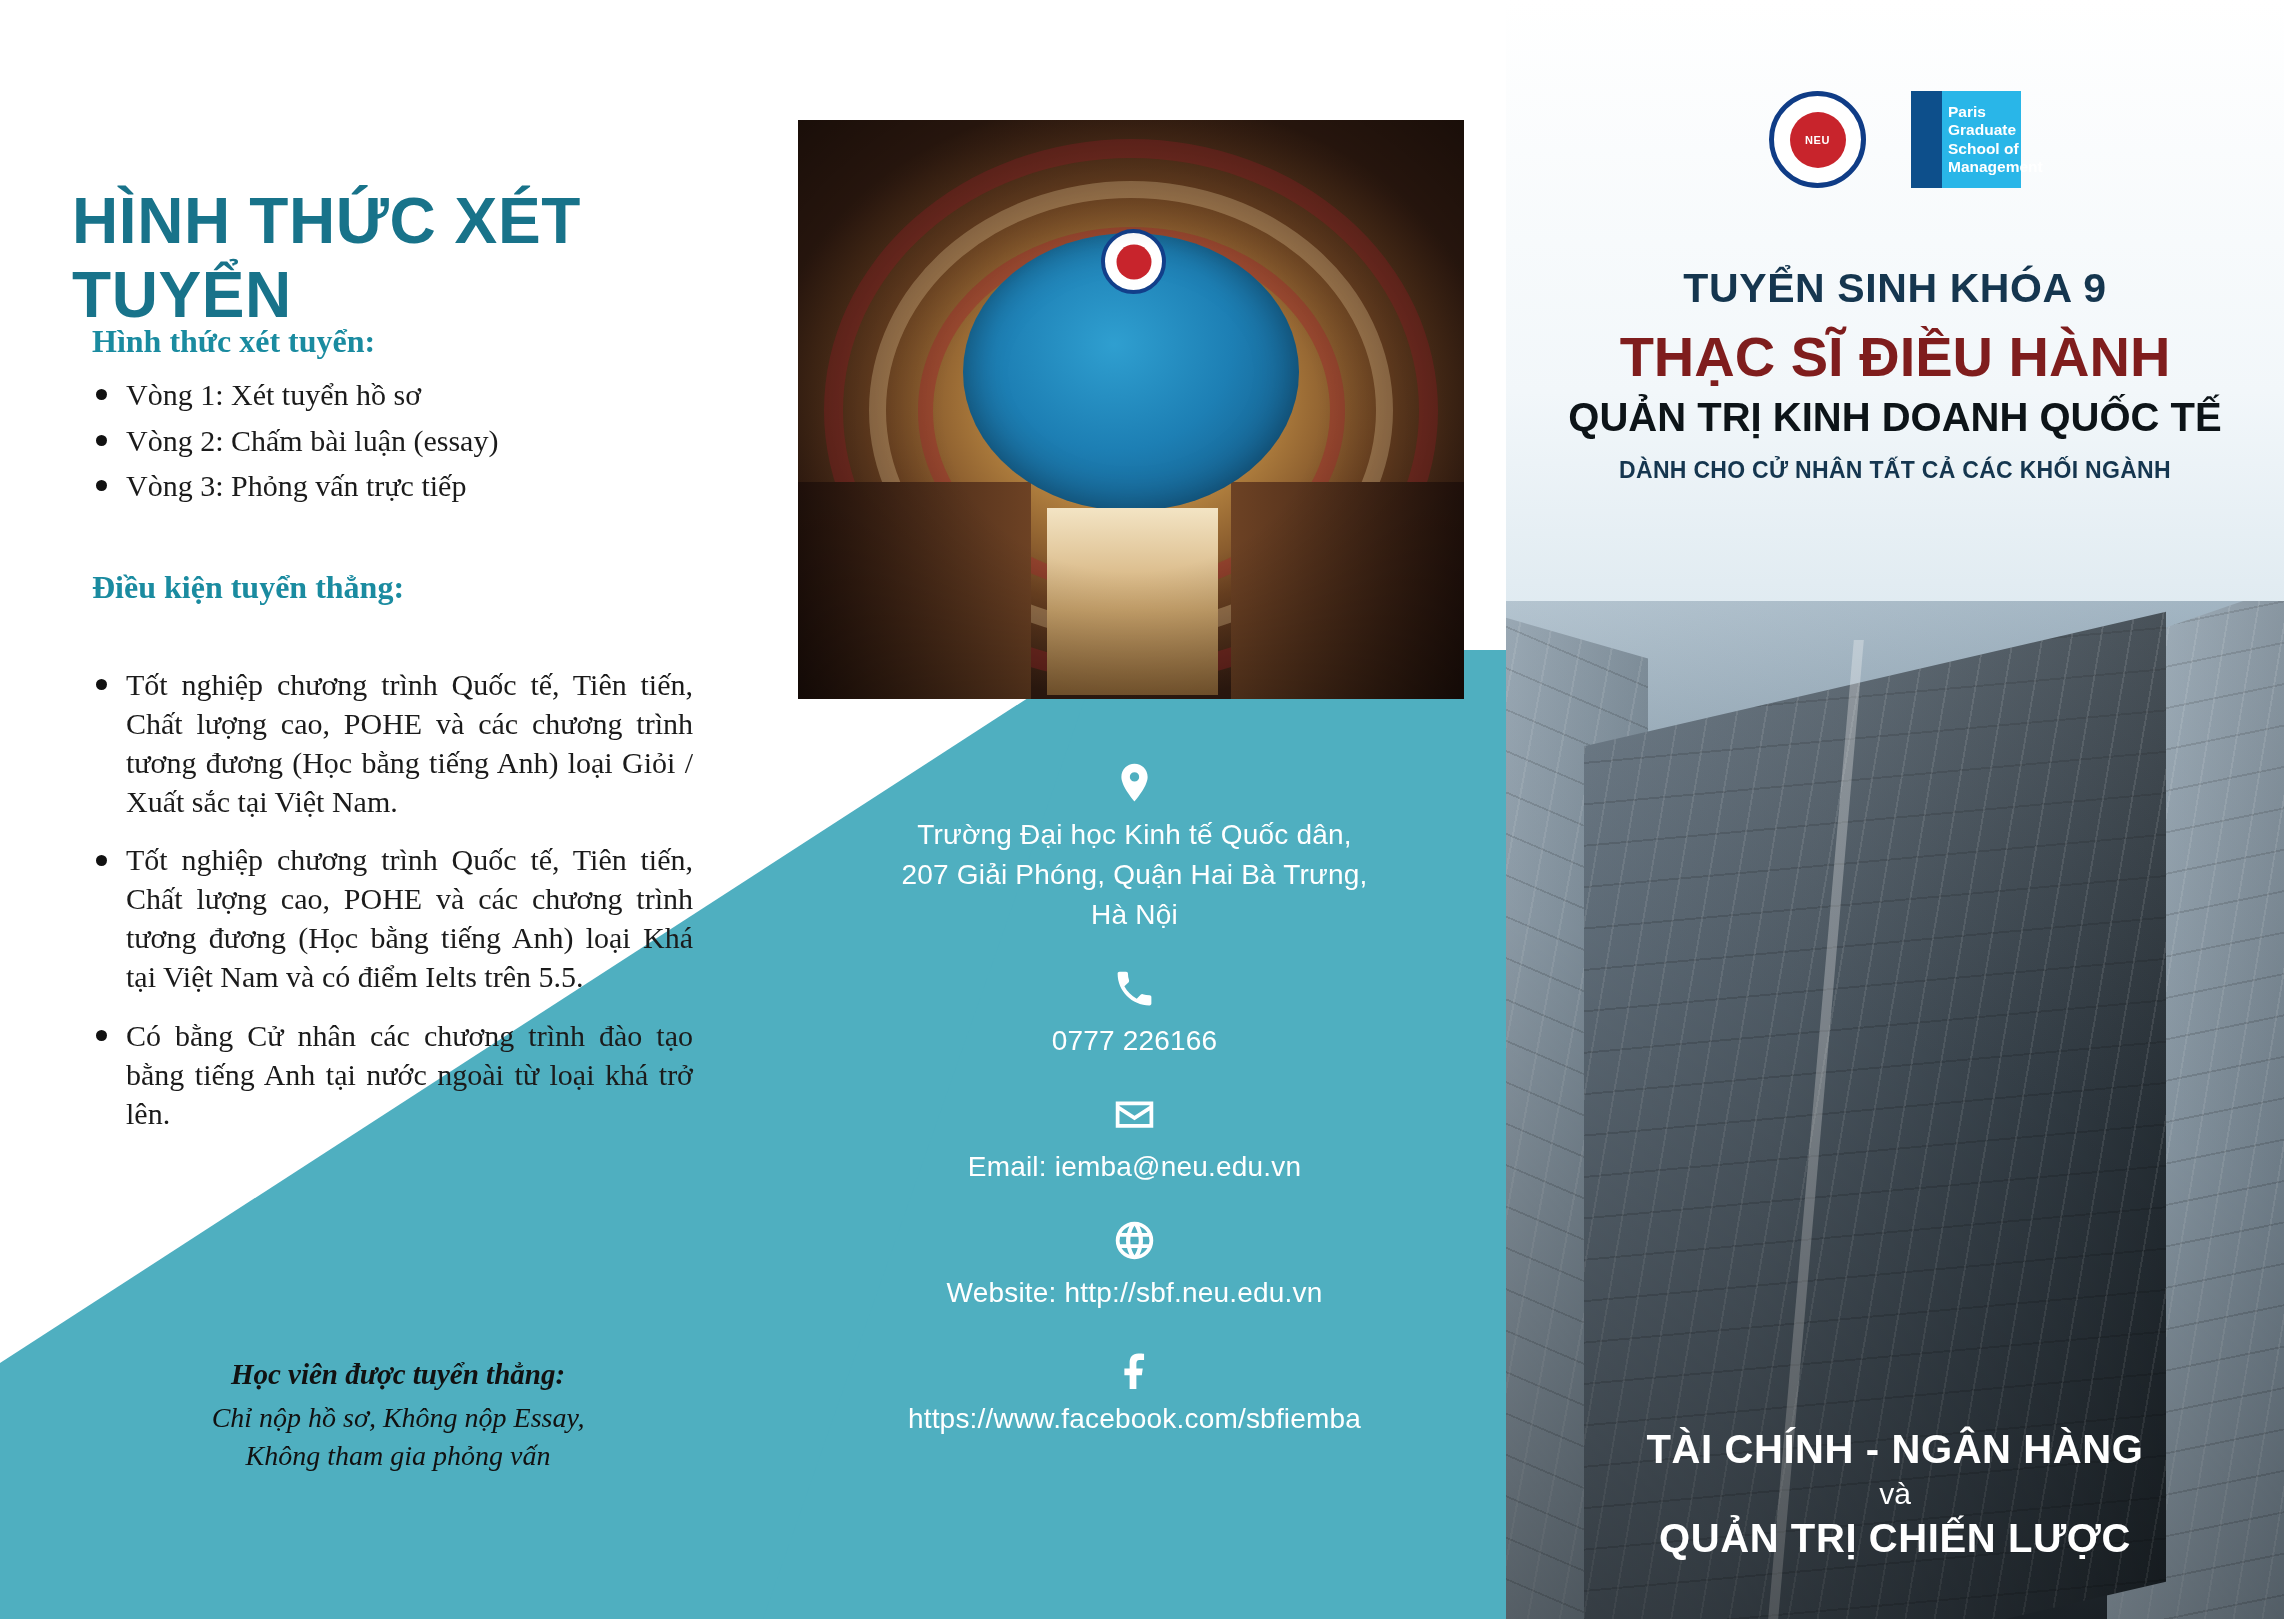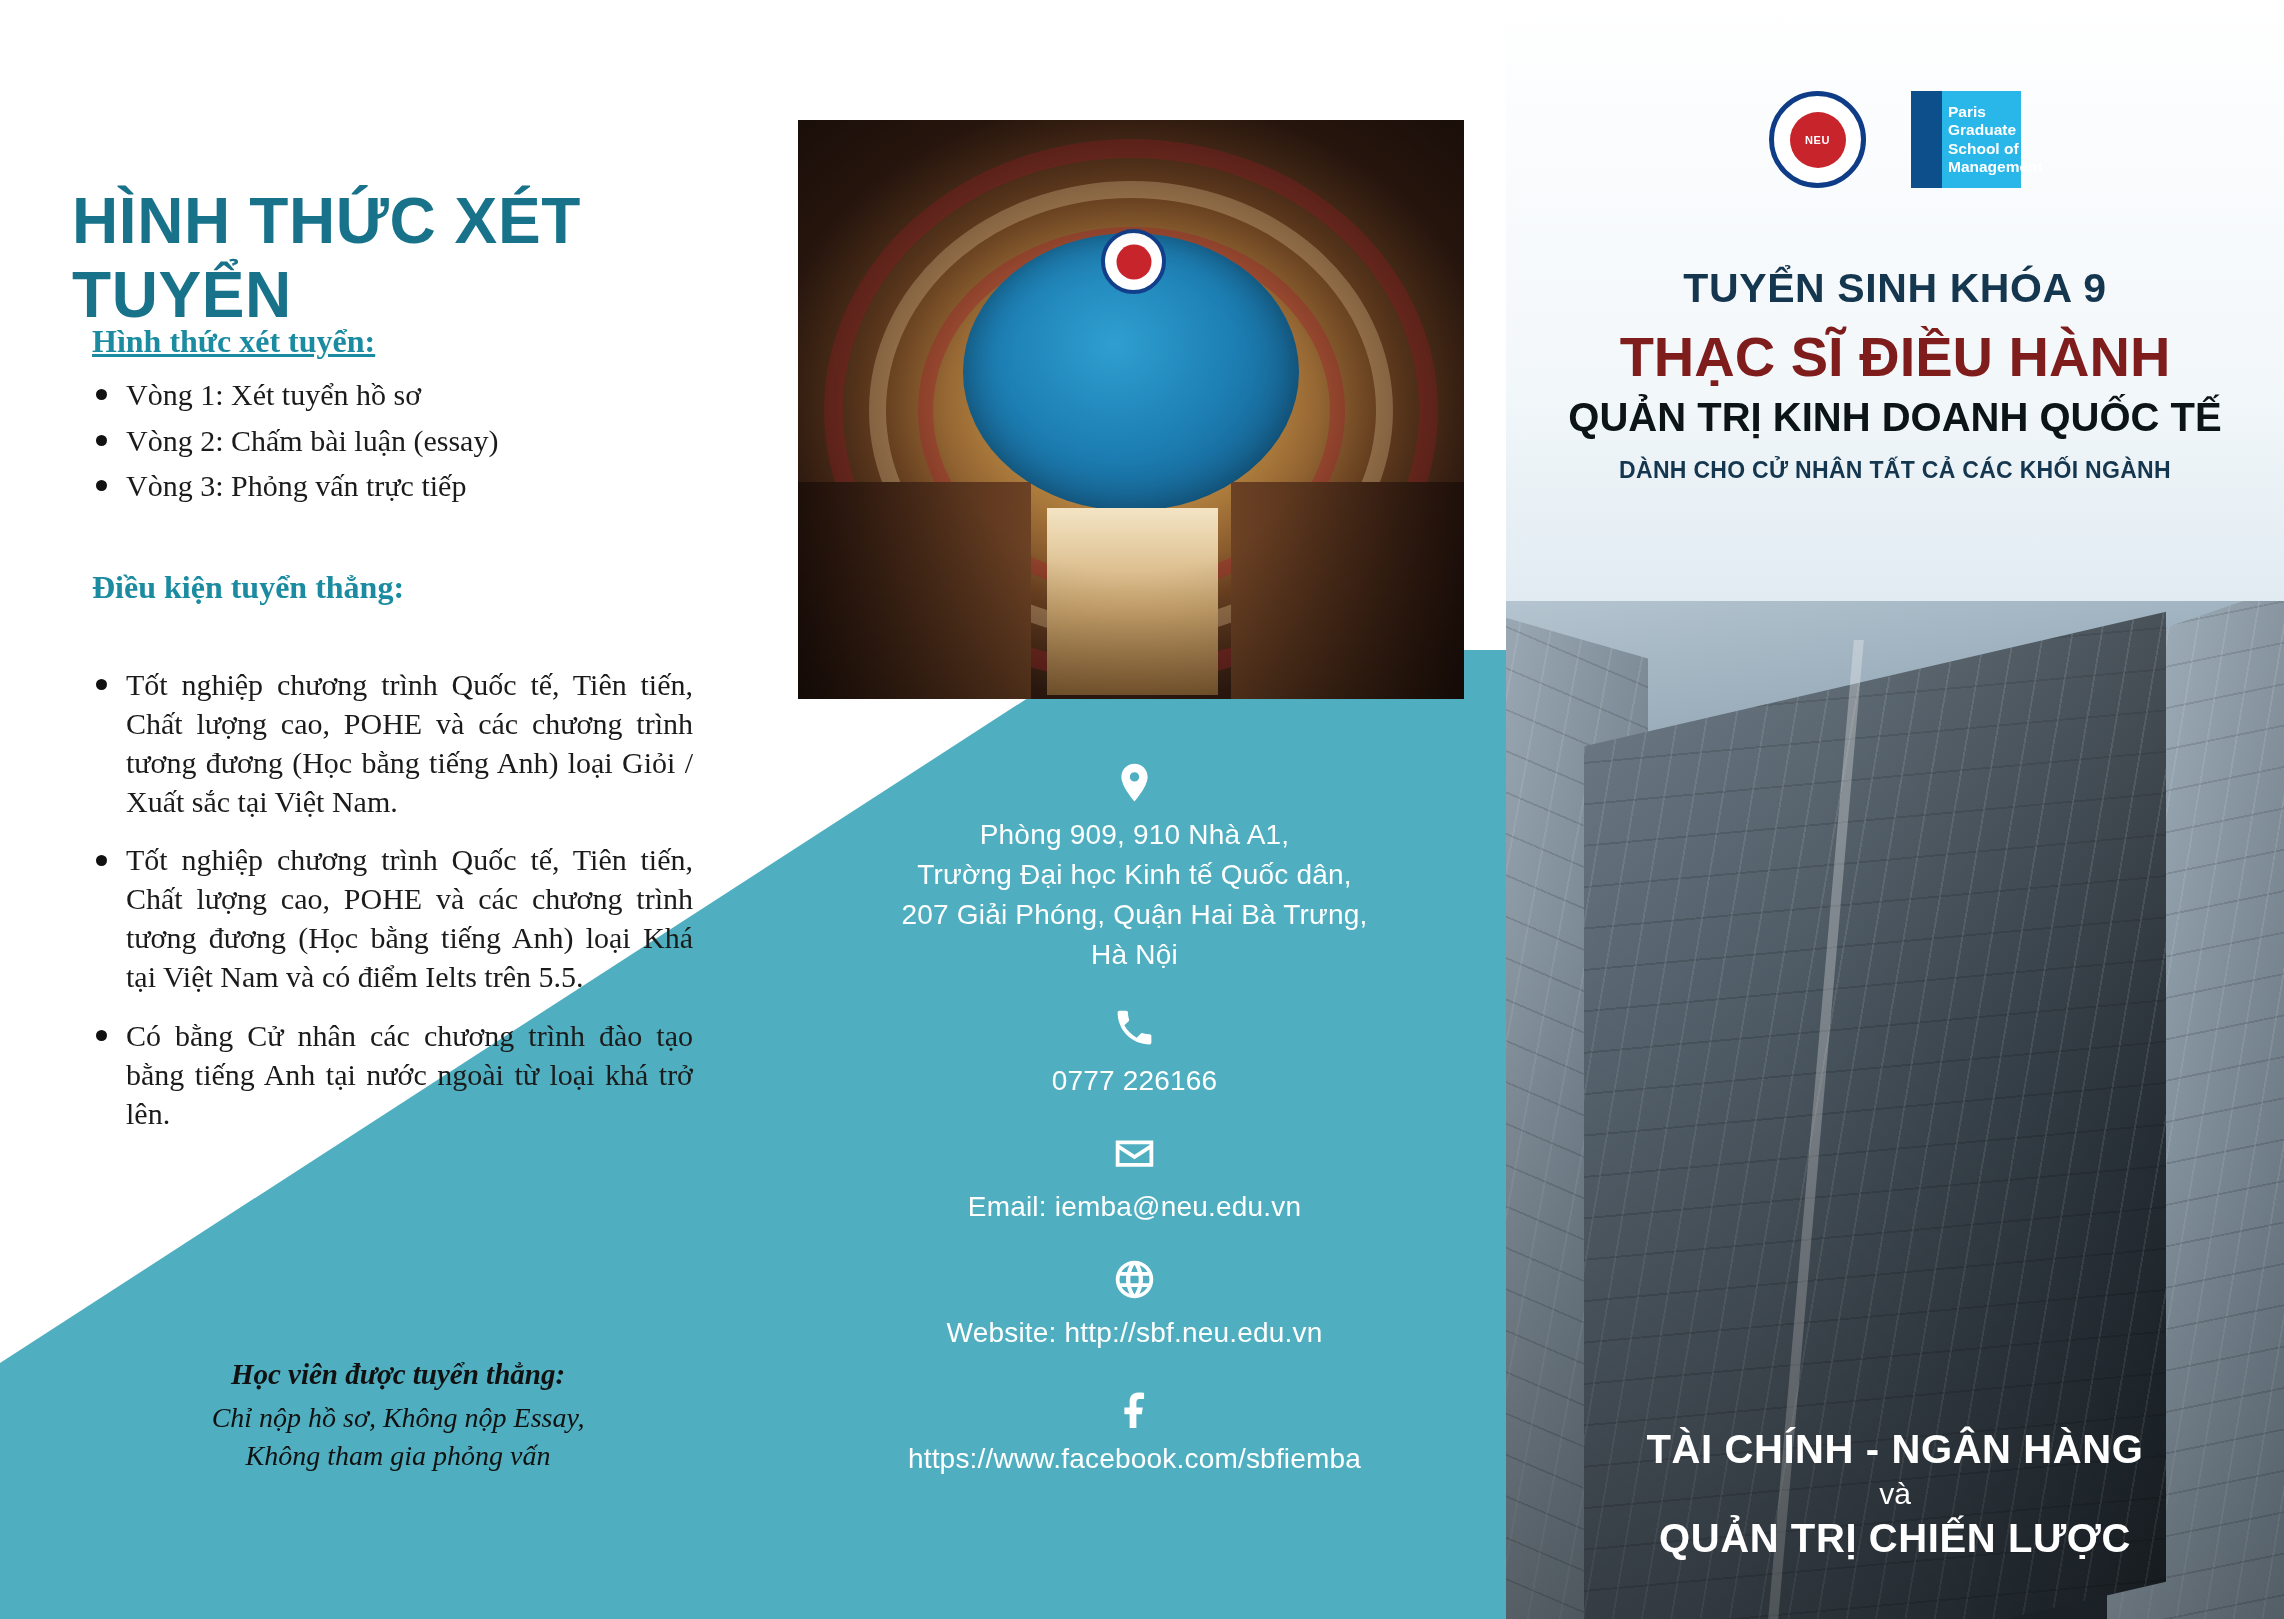--- a/index.html
+++ b/index.html
@@ -33,21 +33,21 @@
     font-family: "Liberation Sans", sans-serif;
   }
   .sec-head {
     position: absolute;
     left: 92px;
     font-size: 32px;
     font-weight: bold;
     color: #1a8ba0;
     font-family: "Liberation Serif", serif;
   }
-  .sec-head-1 { top: 323px; text-decoration: underline; }
+  .sec-head-1 { top: 323px; }
   .sec-head-2 { top: 569px; }
 
   .bullet-list { position: absolute; left: 92px; width: 621px; }
   .bl-1 { top: 375px; }
   .bl-2 { top: 621px; width: 601px; margin-top: 44px; }
 
   .bullet-item {
     position: relative;
     padding-left: 34px;
     margin-bottom: 6.5px;
@@ -378,21 +378,20 @@
   </div>
 
   <div class="contact">
 
     <div class="contact-group">
       <span class="contact-icon">
         <svg viewBox="0 0 24 24">
             <path d="M12 2C8.1 2 5 5.1 5 9c0 5.2 7 13 7 13s7-7.8 7-13c0-3.9-3.1-7-7-7zm0 9.5A2.5 2.5 0 1 1 12 6.5a2.5 2.5 0 0 1 0 5z"></path>
           </svg>
       </span>
-      <div class="contact-text">Phòng 909, 910 Nhà A1,</div>
       <div class="contact-text">Trường Đại học Kinh tế Quốc dân,</div>
       <div class="contact-text">207 Giải Phóng, Quận Hai Bà Trưng,</div>
       <div class="contact-text">Hà Nội</div>
     </div>
 
     <div class="contact-group">
       <span class="contact-icon">
         <svg viewBox="0 0 24 24">
             <path d="M6.6 10.8c1.4 2.8 3.8 5.1 6.6 6.6l2.2-2.2c.3-.3.7-.4 1-.2 1.2.4 2.4.6 3.6.6.6 0 1 .4 1 1V20c0 .6-.4 1-1 1C10.6 21 3 13.4 3 4c0-.6.4-1 1-1h3.5c.6 0 1 .4 1 1 0 1.3.2 2.5.6 3.6.1.4 0 .8-.2 1l-2.3 2.2z"></path>
           </svg>

